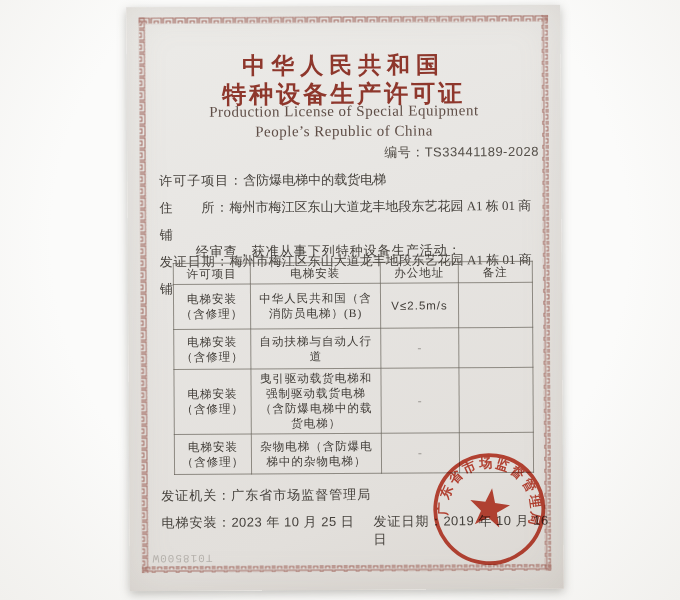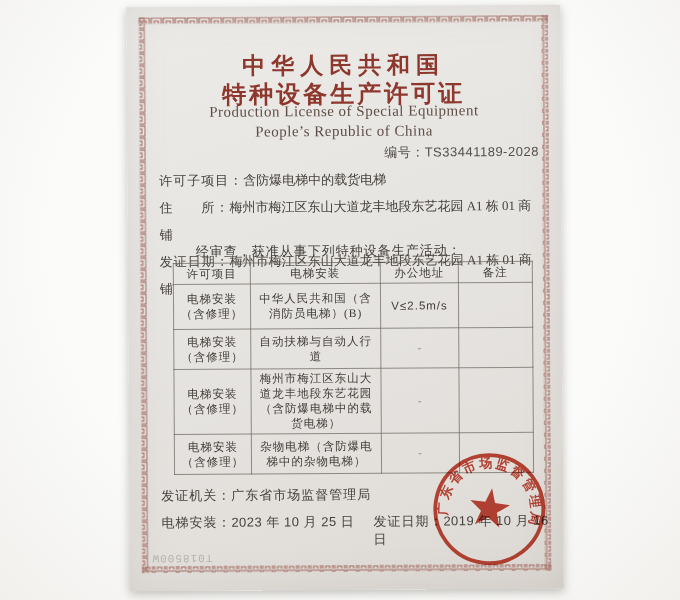--- a/index.html
+++ b/index.html
@@ -112,21 +112,21 @@
         <td></td>
       </tr>
       <tr class="r2">
         <td>电梯安装（含修理）</td>
         <td>自动扶梯与自动人行道</td>
         <td class="faint">-</td>
         <td></td>
       </tr>
       <tr class="r3">
         <td>电梯安装（含修理）</td>
-        <td>梅州市梅江区东山大道龙丰地段东艺花园（含防爆电梯中的载货电梯）</td>
+        <td>曳引驱动载货电梯和强制驱动载货电梯（含防爆电梯中的载货电梯）</td>
         <td class="faint">-</td>
         <td></td>
       </tr>
       <tr class="r4">
         <td>电梯安装（含修理）</td>
         <td>杂物电梯（含防爆电梯中的杂物电梯）</td>
         <td class="faint">-</td>
         <td></td>
       </tr>
     </tbody>

